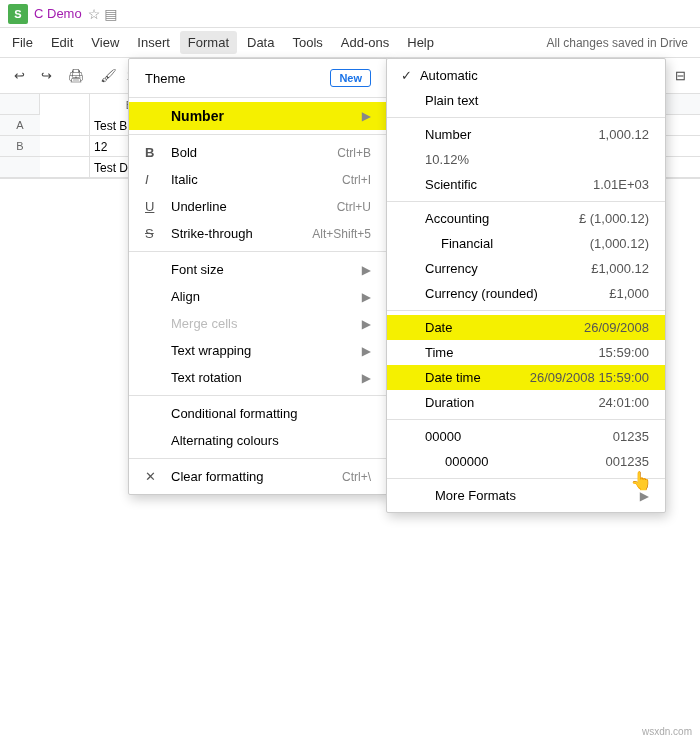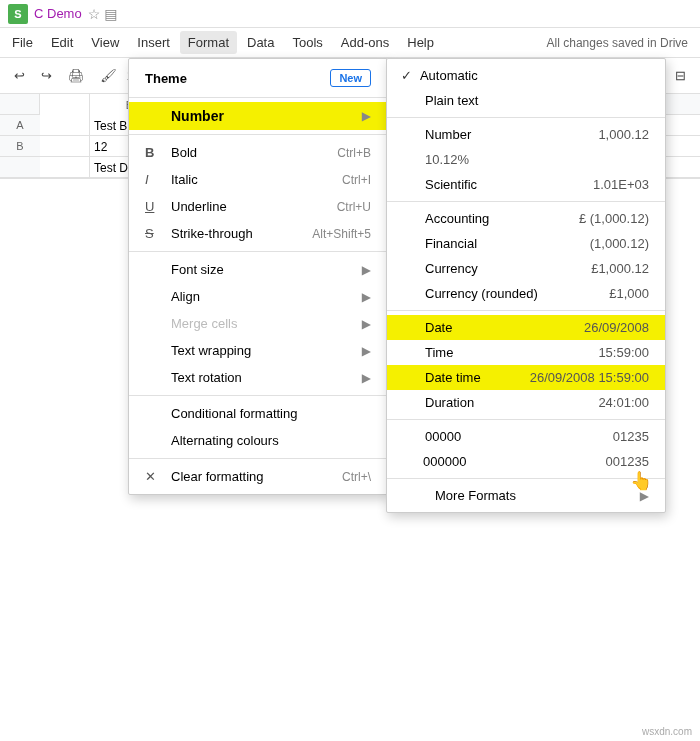--- a/index.html
+++ b/index.html
@@ -211,21 +211,21 @@
       font-size: 14px;
       font-weight: bold;
       flex: 1;
     }
     .theme-row {
       display: flex;
       align-items: center;
       padding: 6px 16px;
       cursor: pointer;
     }
-    .theme-label { flex: 1; font-size: 13px; font-weight: bold; }
+    .theme-label { flex: 1; font-size: 13px; }
     .new-badge {
       background: transparent;
       border: 1px solid #1a73e8;
       color: #1a73e8;
       font-size: 11px;
       padding: 2px 8px;
       border-radius: 3px;
       font-weight: bold;
     }
 
@@ -481,21 +481,21 @@
         <span class="sub-menu-label">Scientific</span>
         <span class="sub-menu-value">1.01E+03</span>
       </div>
     </div>
 
     <div class="sub-menu-section">
       <div class="sub-menu-row" style="padding-left:38px;">
         <span class="sub-menu-label">Accounting</span>
         <span class="sub-menu-value">£ (1,000.12)</span>
       </div>
-      <div class="sub-menu-row" style="padding-left:38px;">
+      <div class="sub-menu-row" style="padding-left:38px;margin-left:16px;">
         <span class="sub-menu-label">Financial</span>
         <span class="sub-menu-value">(1,000.12)</span>
       </div>
       <div class="sub-menu-row" style="padding-left:38px;">
         <span class="sub-menu-label">Currency</span>
         <span class="sub-menu-value">£1,000.12</span>
       </div>
       <div class="sub-menu-row" style="padding-left:38px;">
         <span class="sub-menu-label">Currency (rounded)</span>
         <span class="sub-menu-value">£1,000</span>
@@ -519,21 +519,21 @@
         <span class="sub-menu-label">Duration</span>
         <span class="sub-menu-value">24:01:00</span>
       </div>
     </div>
 
     <div class="sub-menu-section">
       <div class="sub-menu-row" style="padding-left:38px;">
         <span class="sub-menu-label">00000</span>
         <span class="sub-menu-value">01235</span>
       </div>
-      <div class="sub-menu-row" style="padding-left:36px;">
+      <div class="sub-menu-row" style="padding-left:58px;">
         <span class="sub-menu-label">000000</span>
         <span class="sub-menu-value">001235</span>
       </div>
     </div>
 
     <div class="sub-menu-section">
       <div class="sub-menu-row" style="padding-left:38px;">
         <span class="sub-menu-label">More Formats</span>
         <span class="sub-menu-arrow">▶</span>
       </div>

